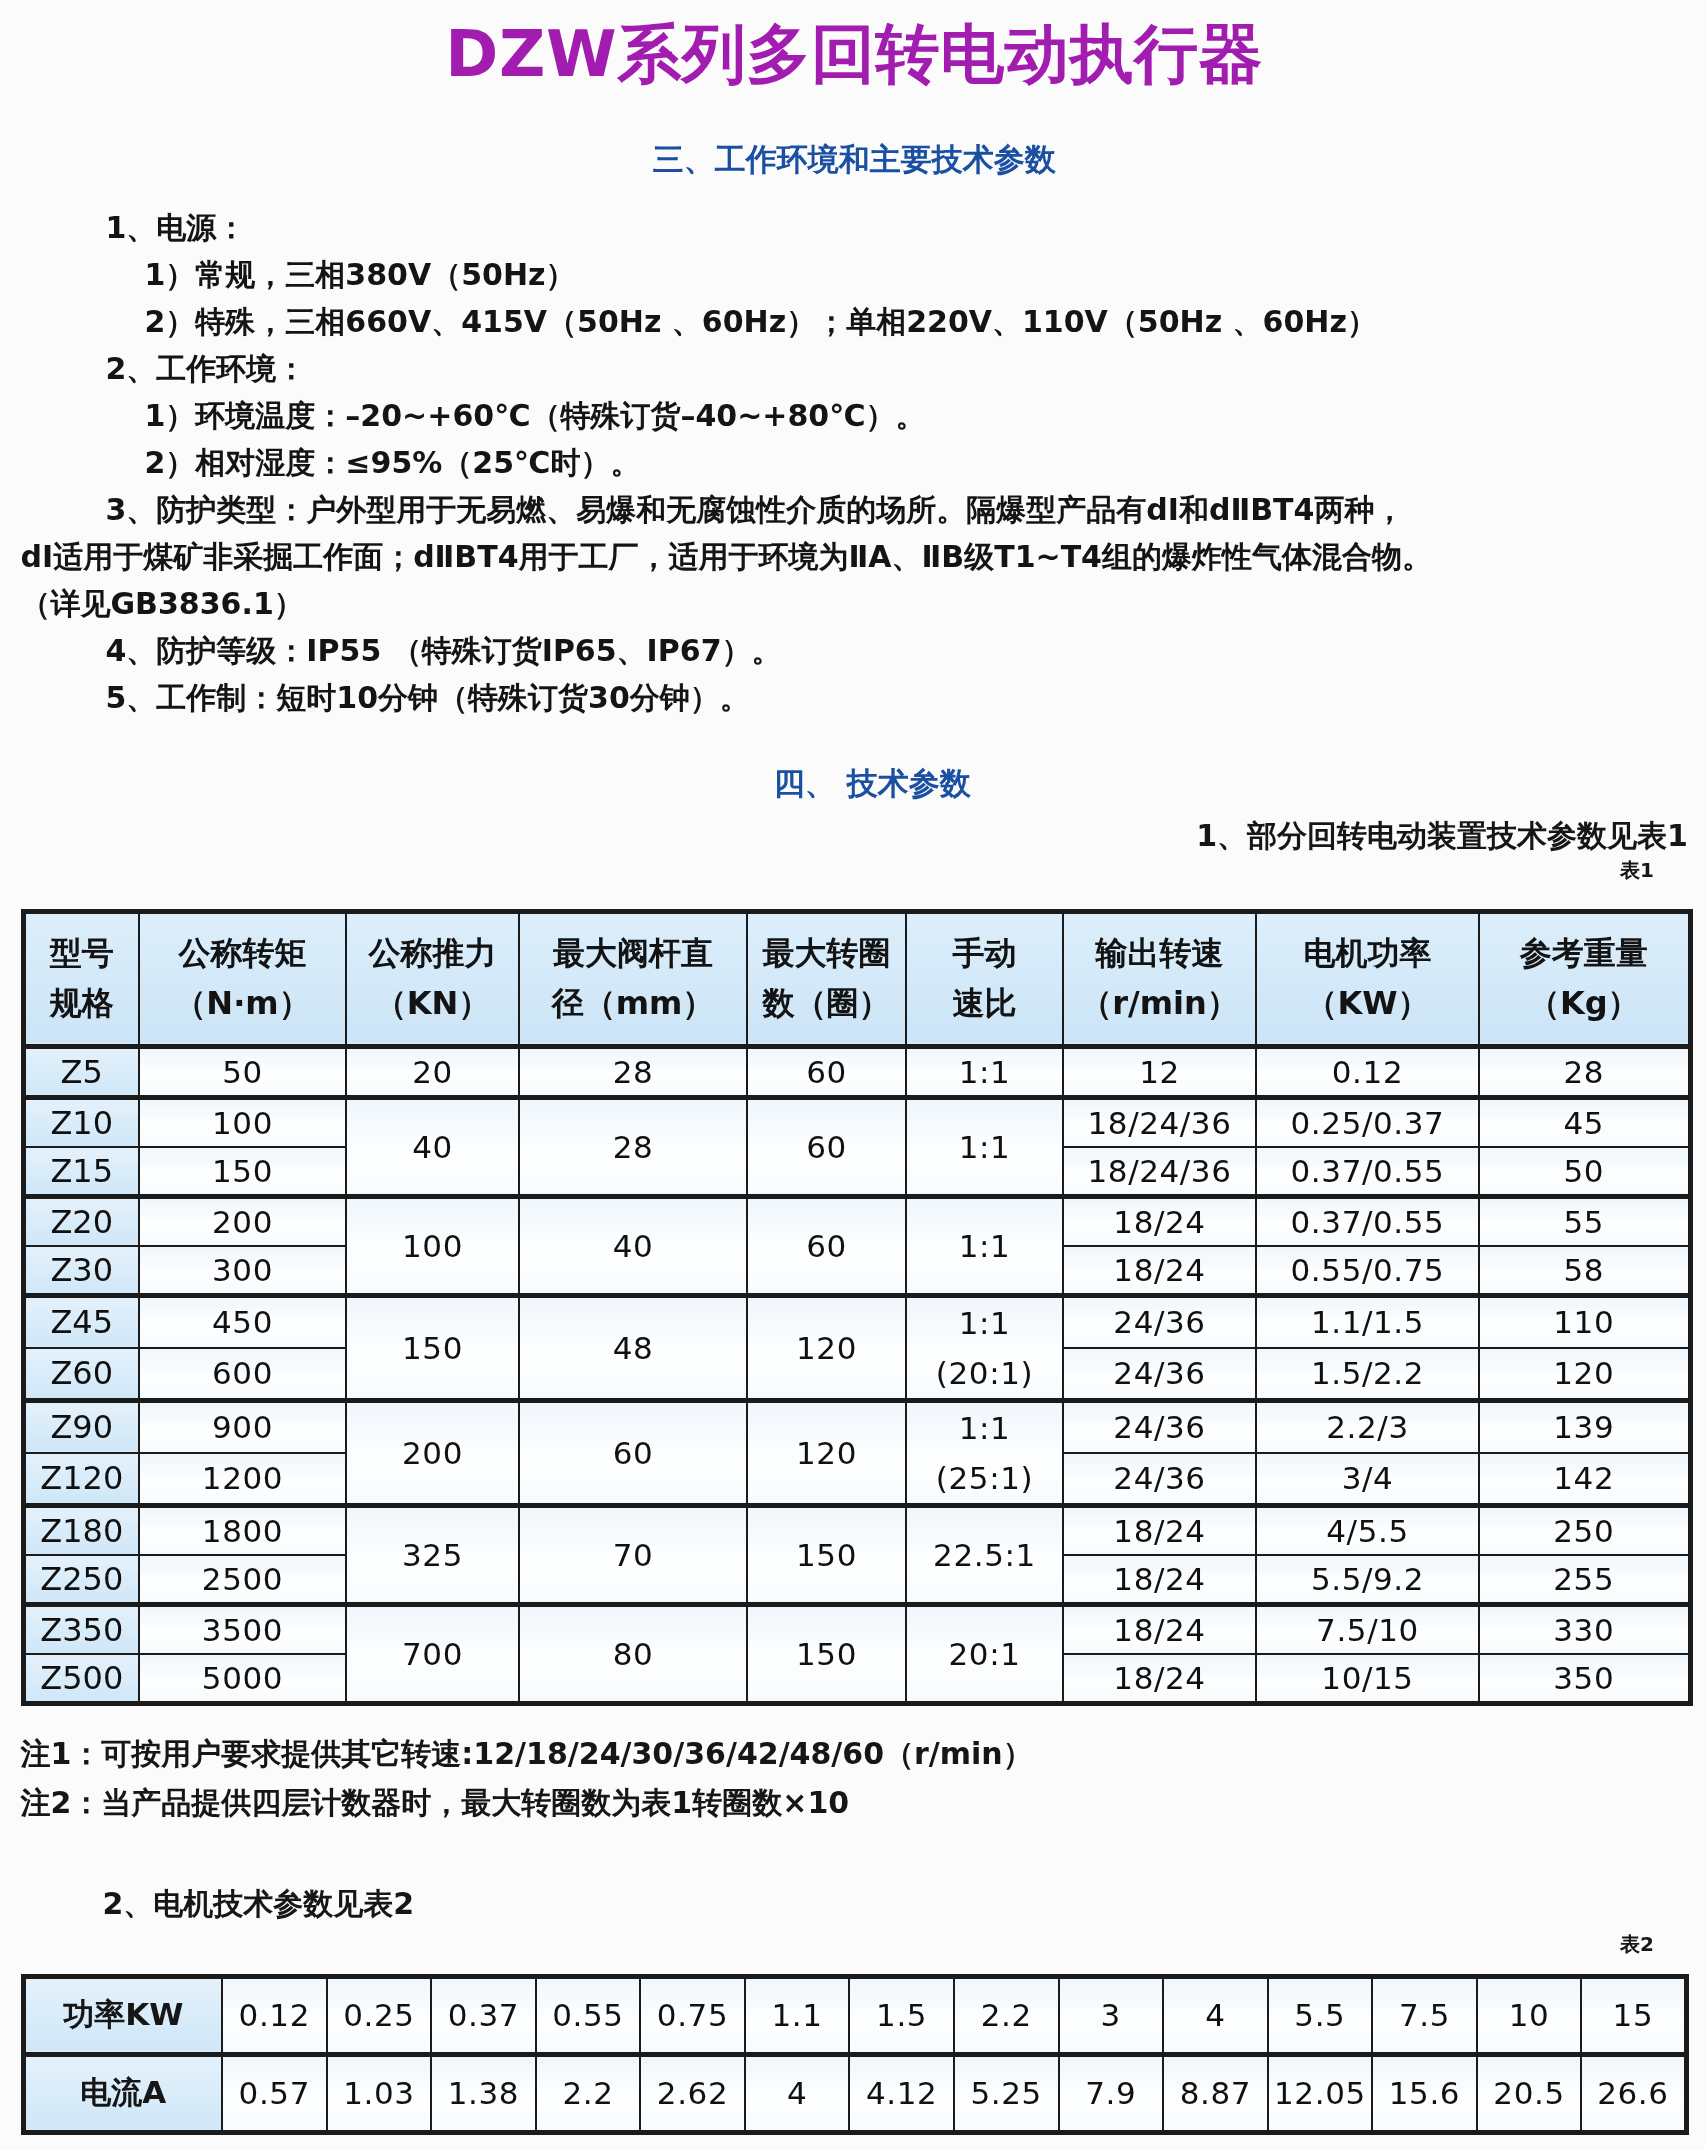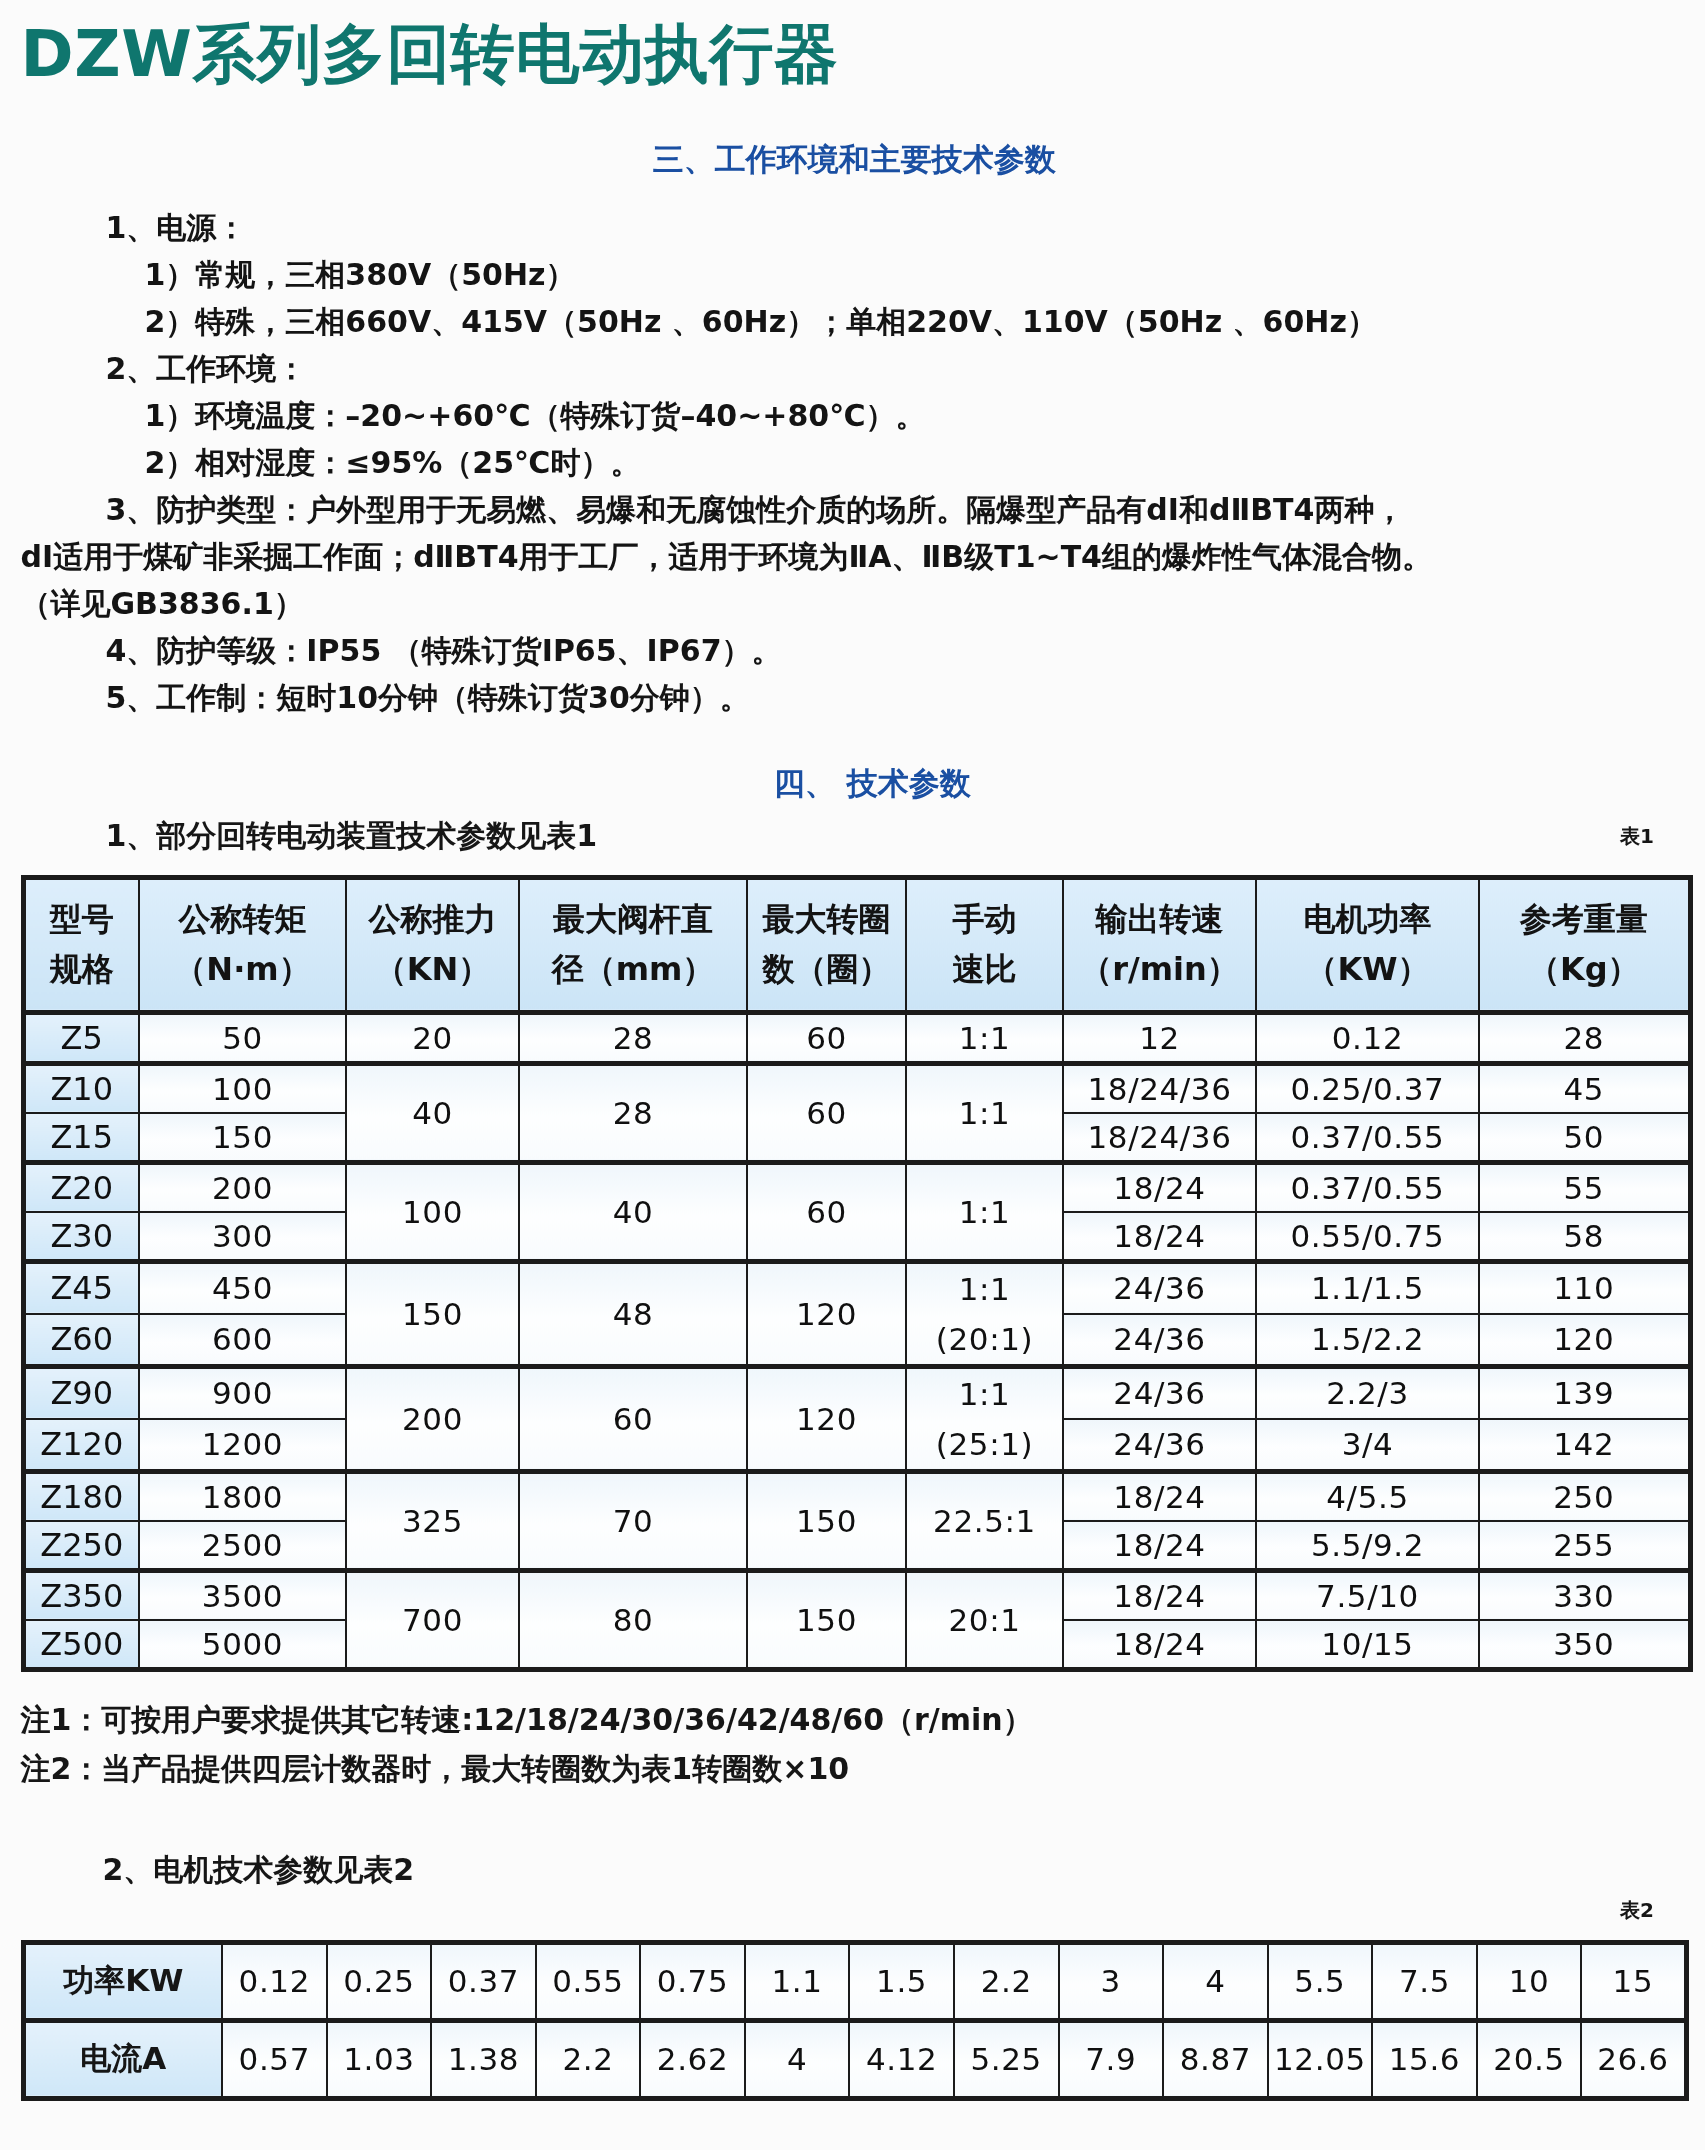--- a/index.html
+++ b/index.html
@@ -13,42 +13,42 @@
   .page {
     box-sizing:border-box;
     width:1705px; height:2151px;
     padding:0 17px 0 20.5px;
     position:relative;
   }
   
   .doc-title {
     margin:17px 0 0 0;
     font-size:64px; line-height:1.18;
-    font-weight:bold; color:#0f766e; letter-spacing:0.6px;
+    font-weight:bold; color:#a21caf; letter-spacing:0.6px;text-align:center;
   }
   .sec-heading {
     margin:48px 0 0 0;
     font-size:31px; line-height:1.2;
     font-weight:bold; color:#1a4fa2;text-align:center;
   }
   .sec-heading.s4 { margin-top:44px;margin-left:36px; }
   
   .spec-list { margin-top:26px; }
   .spec-line {
     margin:0; font-size:30px; line-height:47px;
     font-weight:bold; color:#141414;
   }
   .ind1 { padding-left:85px; }
   .ind2 { padding-left:124px; }
   .flush { padding-left:0; }
   
   .caption-row {
     margin-top:17px;
     display:flex; justify-content:space-between; align-items:flex-end;
-    font-size:30px; font-weight:bold; line-height:34px;
+    font-size:30px; font-weight:bold; line-height:34px;flex-direction:column;
   }
   .caption-left { padding-left:85px; }
   .table-label { padding-right:34px; font-size:20px; font-weight:bold; }
   .label-row { margin-top:4.5px; text-align:right; font-size:28px; font-weight:bold; line-height:33px; }
   .t2caption { margin:60px 0 0 0; font-size:30px; font-weight:bold; line-height:34px; padding-left:82px; }
   
   table { border-collapse:collapse; table-layout:fixed; }
   #t1 { margin-top:22px; width:1668px; border:5.7px solid #1b1b1b; }
   #t1 th, #t1 td {
     border:2.3px solid #1b1b1b;

